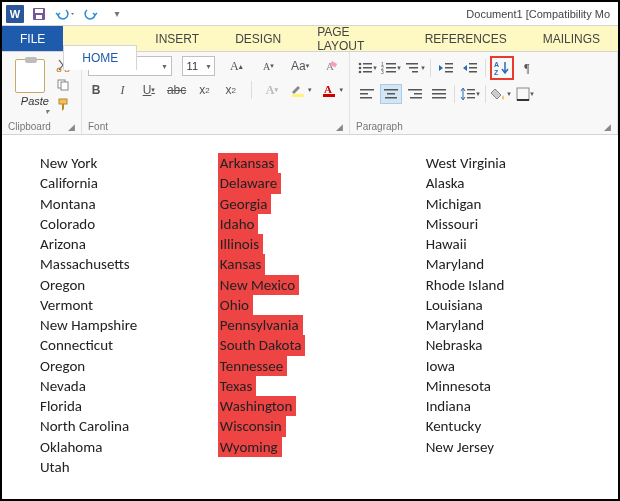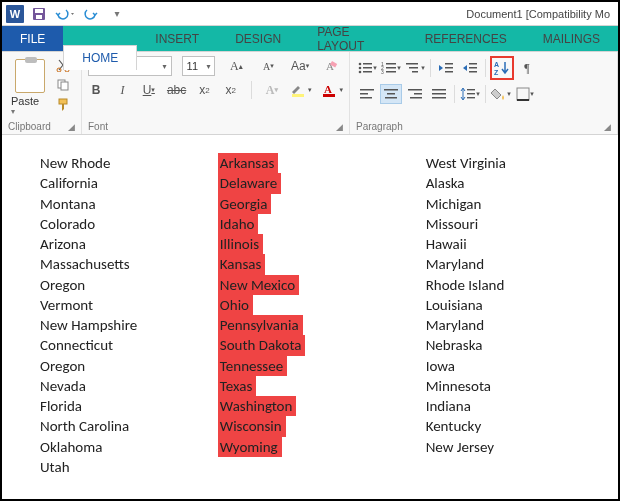--- a/index.html
+++ b/index.html
@@ -44,21 +44,21 @@
   .title {
     flex: 1;
     text-align: right;
     padding-right: 4px;
     color: #444;
   }
   .tabs {
     display: flex;
     height: 26px;
     border-bottom: 1px solid #d4d4d4;
-    background: #14b8a6;
+    background: #fef9c3;
   }
   .tab {
     padding: 0 18px;
     display: flex; align-items: center;
     color: #444;
     font-size: 12px;
     border-right: 0;
   }
   .tab.file {
     background: #1e5bac;
@@ -98,23 +98,24 @@
     bottom: 0;
     font-size: 9px;
     color: #888;
   }
   .clipboard-body {
     display: flex;
     gap: 2px;
   }
   .paste-big {
     width: 44px;
-    text-align: left;
+    text-align: right;
     padding: 2px;
     border: 1px solid transparent;
+    font-style: italic;
   }
   .paste-icon {
     width: 30px; height: 34px;
     margin: 0 auto 2px auto;
     background: #fff;
     border: 1px solid #c9a86b;
     border-radius: 2px;
     position: relative;
   }
   .paste-icon::before{
@@ -439,21 +440,21 @@
       <div class="group-label">
         <span>Paragraph</span>
         <span class="launcher">◢</span>
       </div>
     </div>
   </div>
 
   <div class="document">
     <div class="cols">
       <div class="col c1">
-          <div class="cell">New Rhode</div>
+          <div class="cell">New York</div>
           <div class="cell">California</div>
           <div class="cell">Montana</div>
           <div class="cell">Colorado</div>
           <div class="cell">Arizona</div>
           <div class="cell">Massachusetts</div>
           <div class="cell">Oregon</div>
           <div class="cell">Vermont</div>
           <div class="cell">New Hampshire</div>
           <div class="cell">Connecticut</div>
           <div class="cell">Oregon</div>

